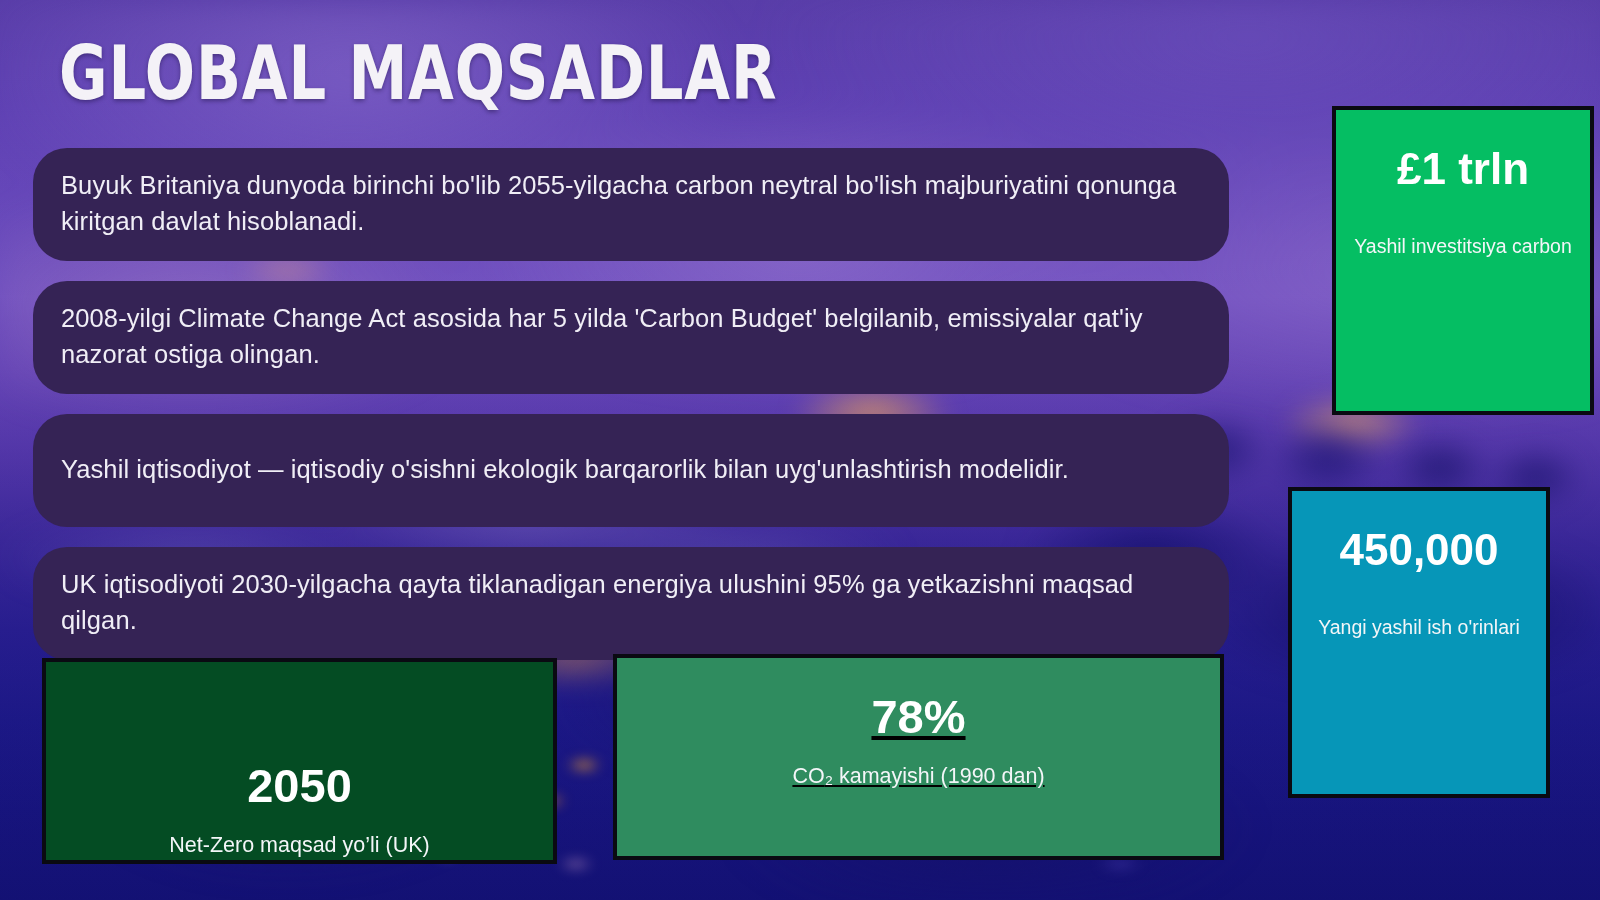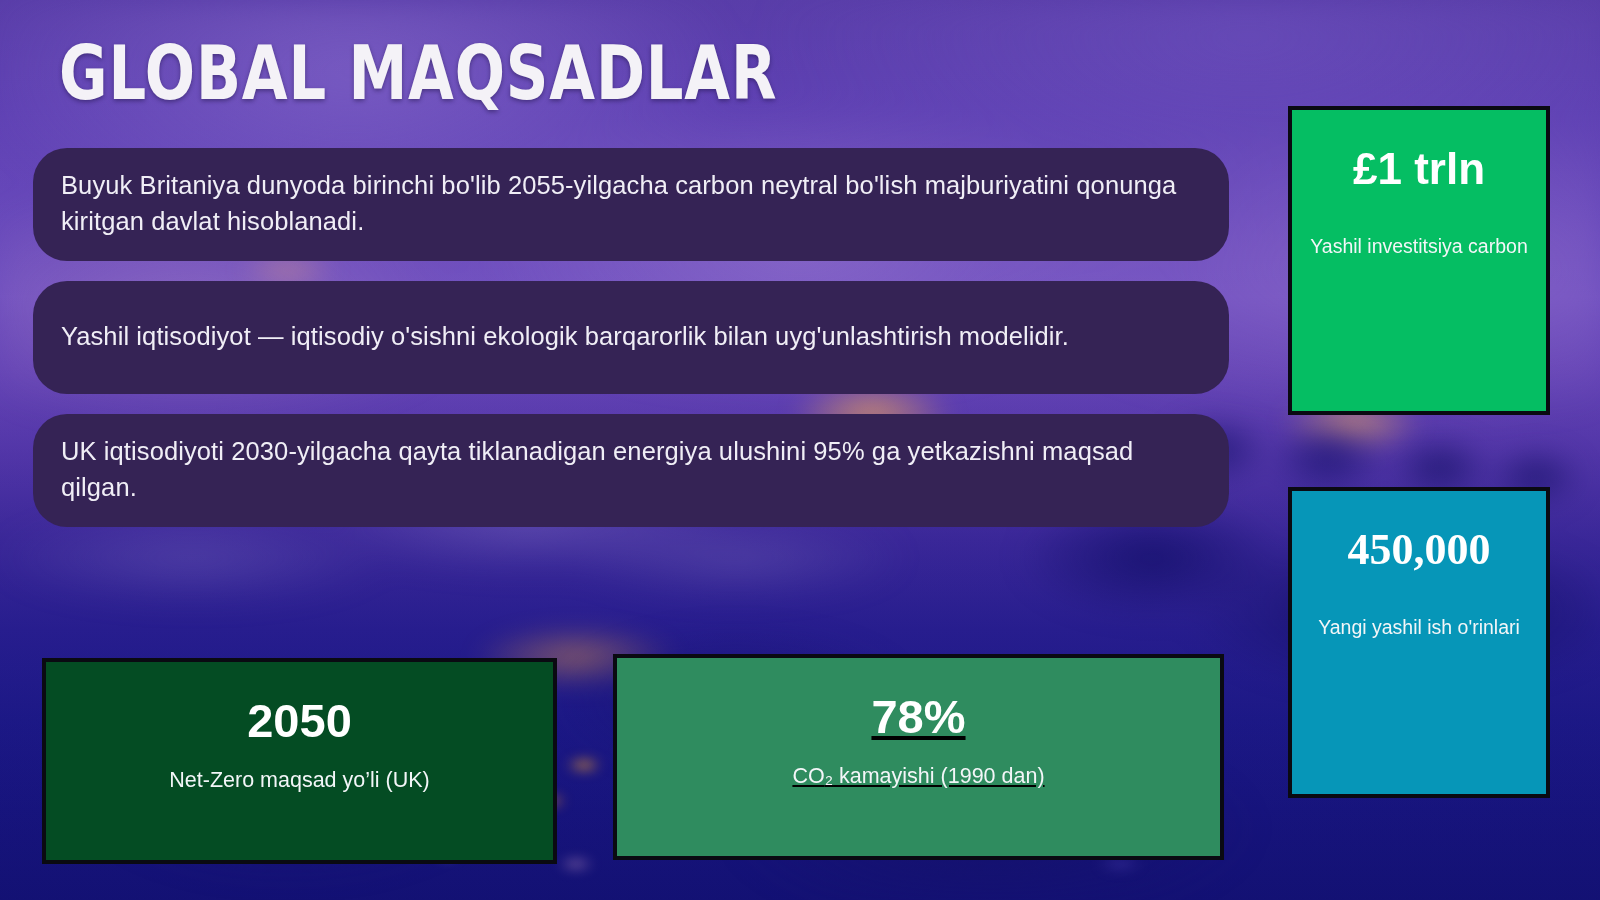--- a/index.html
+++ b/index.html
@@ -159,50 +159,51 @@
     color:#f3f6f8;
     text-align:center;
     line-height:1.3;
   }
 
   
   #box-netzero {
     left:42px; top:658px;
     width:515px; height:206px;
     background:#044C23;
+    justify-content:flex-end;
   }
   #box-netzero .stat-value { font-size:47px; margin-top:12px; }
   #box-netzero .stat-label { font-size:21.5px; margin-top:22px; }
 
   
   #box-co2 {
     left:613px; top:654px;
     width:611px; height:206px;
     background:#2F8C5F;
     text-decoration:underline;
   }
   #box-co2 .stat-value { font-size:47px; margin-top:12px; }
   #box-co2 .stat-label { font-size:21.5px; margin-top:22px; }
 
   
   #box-investment {
-    left:1288px; top:106px;
+    left:1332px; top:106px;
     width:262px; height:309px;
     background:#05BE63;
   }
   #box-investment .stat-value { font-size:44px; margin-top:14px; }
   #box-investment .stat-label { font-size:19.5px; margin-top:42px; }
 
   
   #box-jobs {
     left:1288px; top:487px;
     width:262px; height:311px;
     background:#0696B8;
   }
-  #box-jobs .stat-value { font-size:44px; margin-top:14px;font-family:Liberation Serif, serif; }
+  #box-jobs .stat-value { font-size:44px; margin-top:14px; }
   #box-jobs .stat-label { font-size:19.5px; margin-top:42px; }
 </style>
 </head>
 <body>
 
 <div id="slide">
 
   <div class="bg-layer bg-base"></div>
   <div class="bg-layer bg-haze"></div>
   <div class="bg-layer bg-warm"></div>
@@ -211,20 +212,23 @@
   <div class="bg-layer bg-lights"></div>
   <div class="bg-layer bg-tint"></div>
 
   <div class="title">GLOBAL MAQSADLAR</div>
 
   <div class="bullets">
     <div class="bullet-card">
       <div class="bullet-text">Buyuk Britaniya dunyoda birinchi bo'lib 2055-yilgacha carbon neytral bo'lish majburiyatini qonunga kiritgan davlat hisoblanadi.</div>
     </div>
     <div class="bullet-card">
+      <div class="bullet-text">2008-yilgi Climate Change Act asosida har 5 yilda 'Carbon Budget' belgilanib, emissiyalar qat'iy nazorat ostiga olingan.</div>
+    </div>
+    <div class="bullet-card">
       <div class="bullet-text">Yashil iqtisodiyot — iqtisodiy o'sishni ekologik barqarorlik bilan uyg'unlashtirish modelidir.</div>
     </div>
     <div class="bullet-card">
       <div class="bullet-text">UK iqtisodiyoti 2030-yilgacha qayta tiklanadigan energiya ulushini 95% ga yetkazishni maqsad qilgan.</div>
     </div>
   </div>
 
   <div class="stat-box" id="box-netzero">
     <div class="stat-value">2050</div>
     <div class="stat-label">Net-Zero maqsad yo’li (UK)</div>

